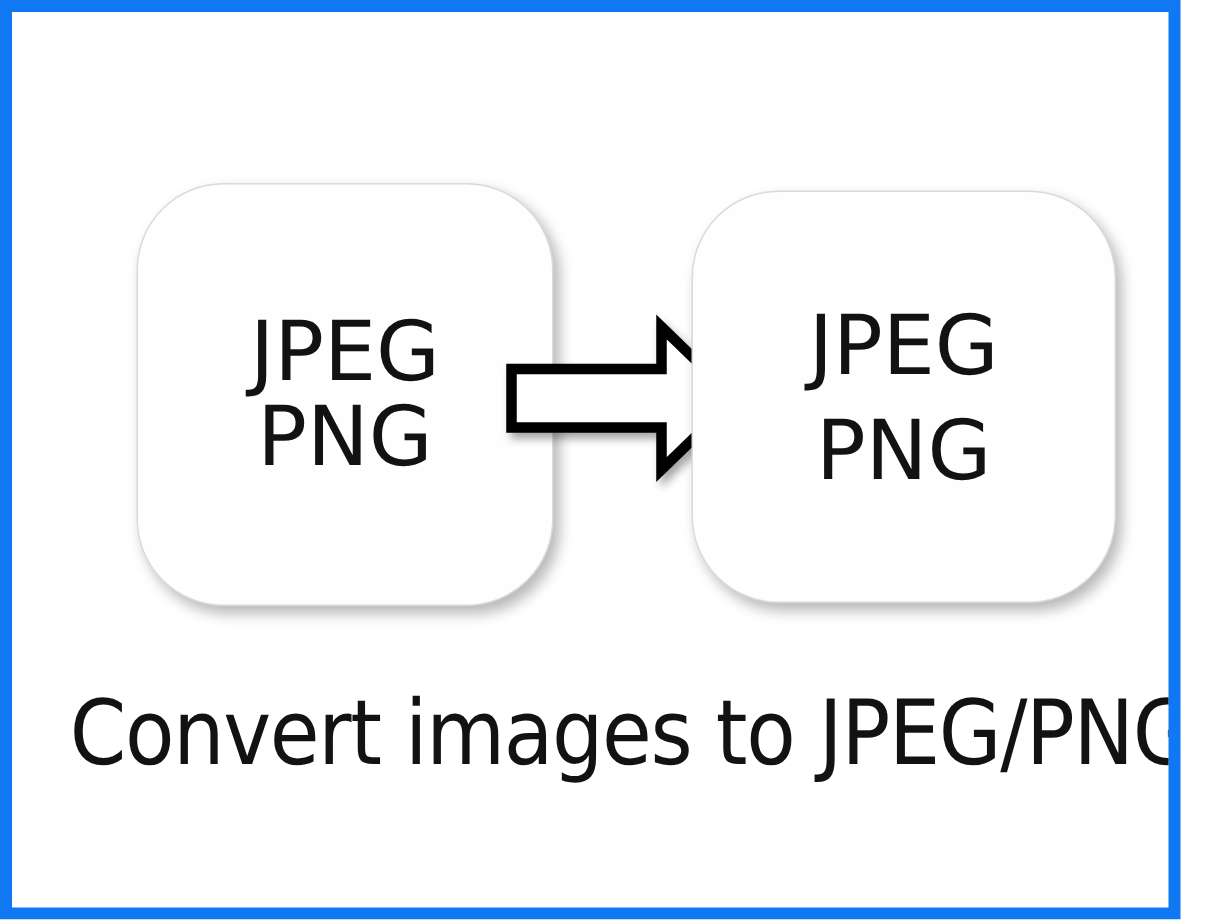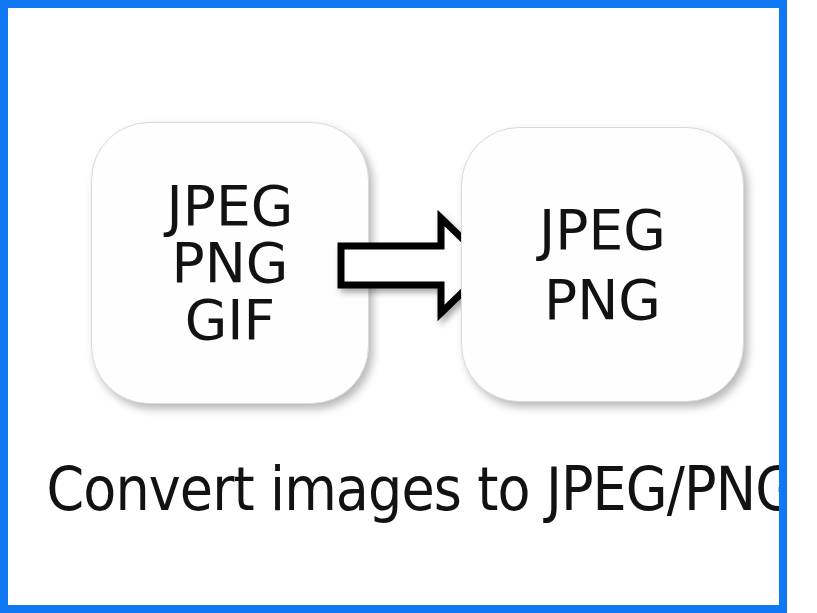--- a/index.html
+++ b/index.html
@@ -77,21 +77,20 @@
   }
 </style>
 </head>
 <body>
 
 <div class="graphic">
 
   <div class="appbox source">
     <div class="format-line">JPEG</div>
     <div class="format-line">PNG</div>
-    <div class="format-line">GIF</div>
   </div>
 
   <div class="arrow-wrap">
     <svg width="158" height="103" viewBox="0 0 158 103" xmlns="http://www.w3.org/2000/svg">
       <polygon points="4,32 104,32 104,4 153,51.5 104,99 104,71 4,71" fill="#ffffff" stroke="#000000" stroke-width="7" stroke-linejoin="miter"></polygon>
     </svg>
   </div>
 
   <div class="appbox target">
     <div class="format-line">JPEG</div>

